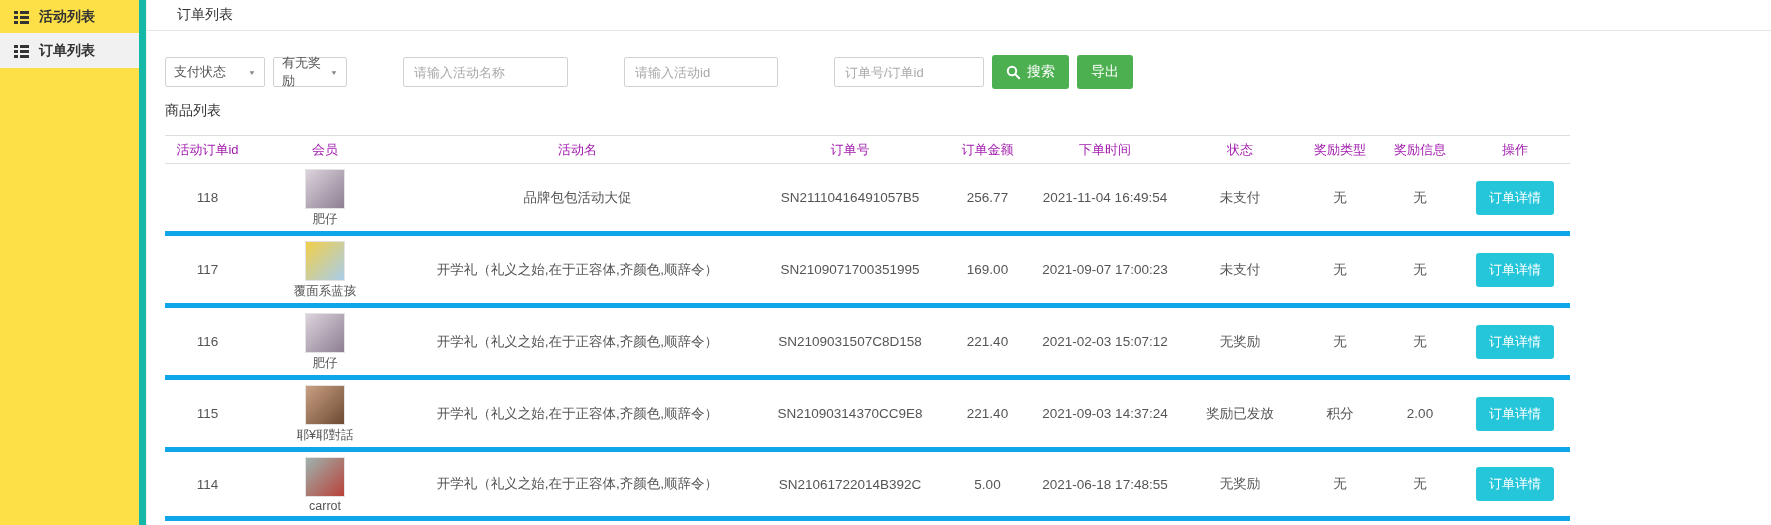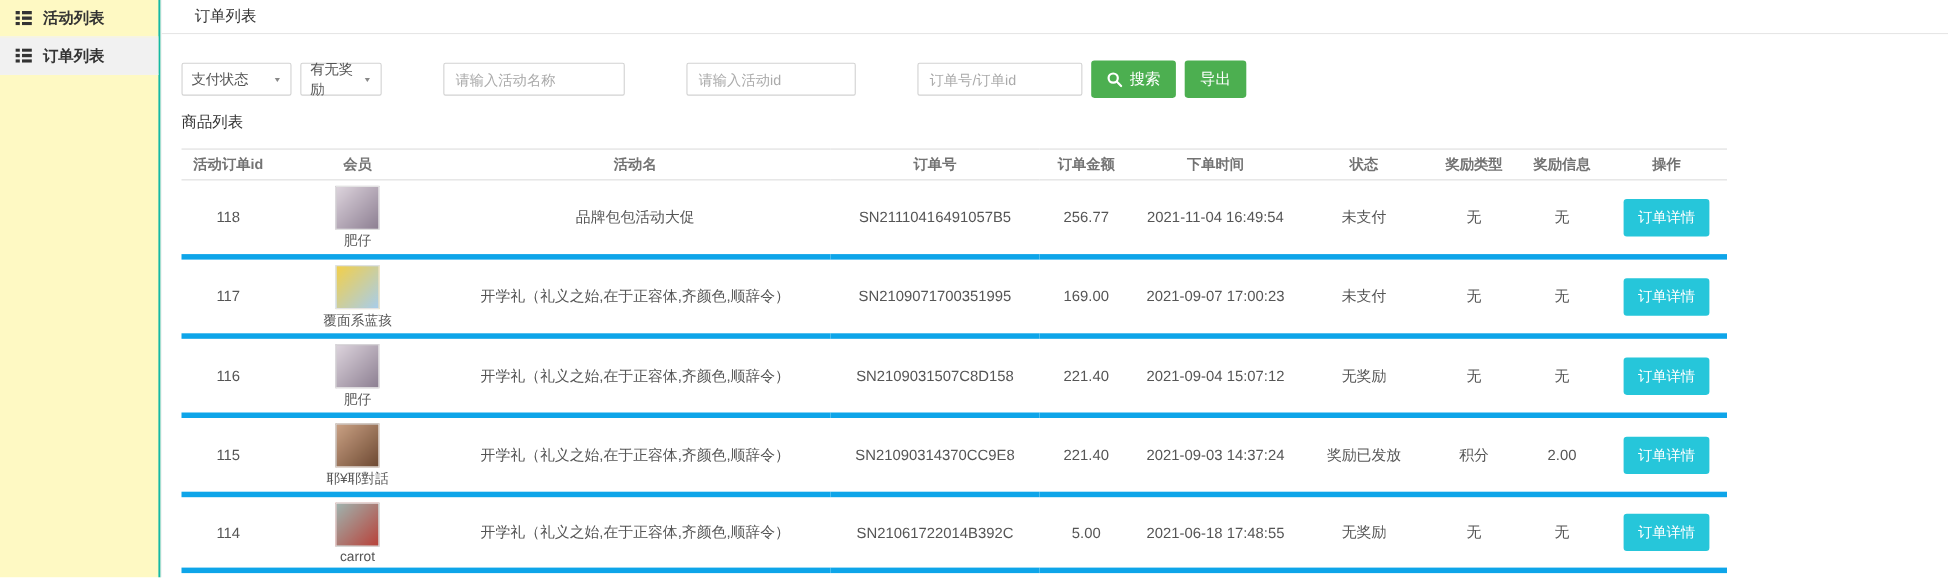--- a/index.html
+++ b/index.html
@@ -3,21 +3,21 @@
 <meta charset="utf-8">
 <style>
   * { margin:0; padding:0; box-sizing:border-box; }
   html,body { width:1771px; height:525px; overflow:hidden; background:#fff;
               font-family:"Liberation Sans","DejaVu Sans",sans-serif; }
   :root { --green:#4caf50; --cyan:#26c6da; --border:#e6e6e6; }
 
   .app { display:flex; width:100%; height:100%; }
 
   
-  .sidebar { width:146px; flex:0 0 146px; background:#fef9c3; border-right:2px solid #14b8a6; }
+  .sidebar { width:146px; flex:0 0 146px; background:#fde047; border-right:7px solid #14b8a6; }
   .side-item { display:flex; align-items:center; gap:10px; height:34px; padding:0 14px;
                border-bottom:1px solid #f2f2f2; cursor:pointer; }
   .side-item.active { background:#f1f1f1; }
   .side-label { font-size:14px; color:#333; font-weight:700; white-space:nowrap; }
   .list-ic { width:15px; height:13px; display:inline-block; }
 
   
   .main { flex:1; display:flex; flex-direction:column; border-left:1px solid #f0f0f0; }
   .tabbar { height:31px; border-bottom:1px solid var(--border); display:flex; align-items:center; }
   .tab-title { margin-left:30px; font-size:14px; color:#333; }
@@ -36,21 +36,21 @@
   .w165 { width:165px; } .w154 { width:154px; } .w150 { width:150px; } .w158 { width:158px; }
   .btn-green { height:34px; background:var(--green); color:#fff; border:none; border-radius:3px;
                font-size:14px; padding:0 14px; display:flex; align-items:center; gap:6px;
                cursor:pointer; font-family:inherit; }
 
   .section-label { margin-top:13px; font-size:14px; color:#333; }
 
   
   .order-table { margin-top:15px; width:1400px; border-collapse:collapse; table-layout:fixed; }
   .order-table thead tr { border-top:1px solid #ddd; border-bottom:1px solid #ddd; }
-  .order-table th { height:28px; font-size:13px; font-weight:700; color:#737373; text-align:center;
+  .order-table th { height:28px; font-size:13px; font-weight:400; color:#a21caf; text-align:center;
                     white-space:nowrap; }
   .order-table td { height:62px; font-size:13.5px; color:#555; text-align:center; vertical-align:middle;
                     border-bottom:5px solid #0ea5e9; white-space:nowrap; overflow:hidden; }
   .c-id{width:85px;} .c-member{width:150px;} .c-activity{width:355px;} .c-orderno{width:190px;}
   .c-amount{width:85px;} .c-time{width:150px;} .c-status{width:120px;} .c-rtype{width:80px;}
   .c-rinfo{width:80px;} .c-op{width:110px;}
 
   .member-cell { display:flex; flex-direction:column; align-items:center; justify-content:center; padding:5px 0 3px; }
   .avatar { width:40px; height:40px; border:1px solid #e3e3e3; background:#ccc; }
   .member-name { margin-top:2px; font-size:12.5px; color:#555; max-width:140px; overflow:hidden; }
@@ -203,21 +203,21 @@
     <td>116</td>
     <td>
       <div class="member-cell">
         <div class="avatar" style="background: linear-gradient(135deg, rgb(220, 211, 220) 0%, rgb(141, 127, 146) 100%);"></div>
         <div class="member-name">肥仔</div>
       </div>
     </td>
     <td>开学礼（礼义之始,在于正容体,齐颜色,顺辞令）</td>
     <td>SN2109031507C8D158</td>
     <td>221.40</td>
-    <td>2021-09-04 15:07:12</td>
+    <td>2021-02-03 15:07:12</td>
     <td>无奖励</td>
     <td>无</td>
     <td>无</td>
     <td>
       <button class="btn-detail">订单详情</button>
     </td>
   </tr>
 
   <tr>
     <td>115</td>

